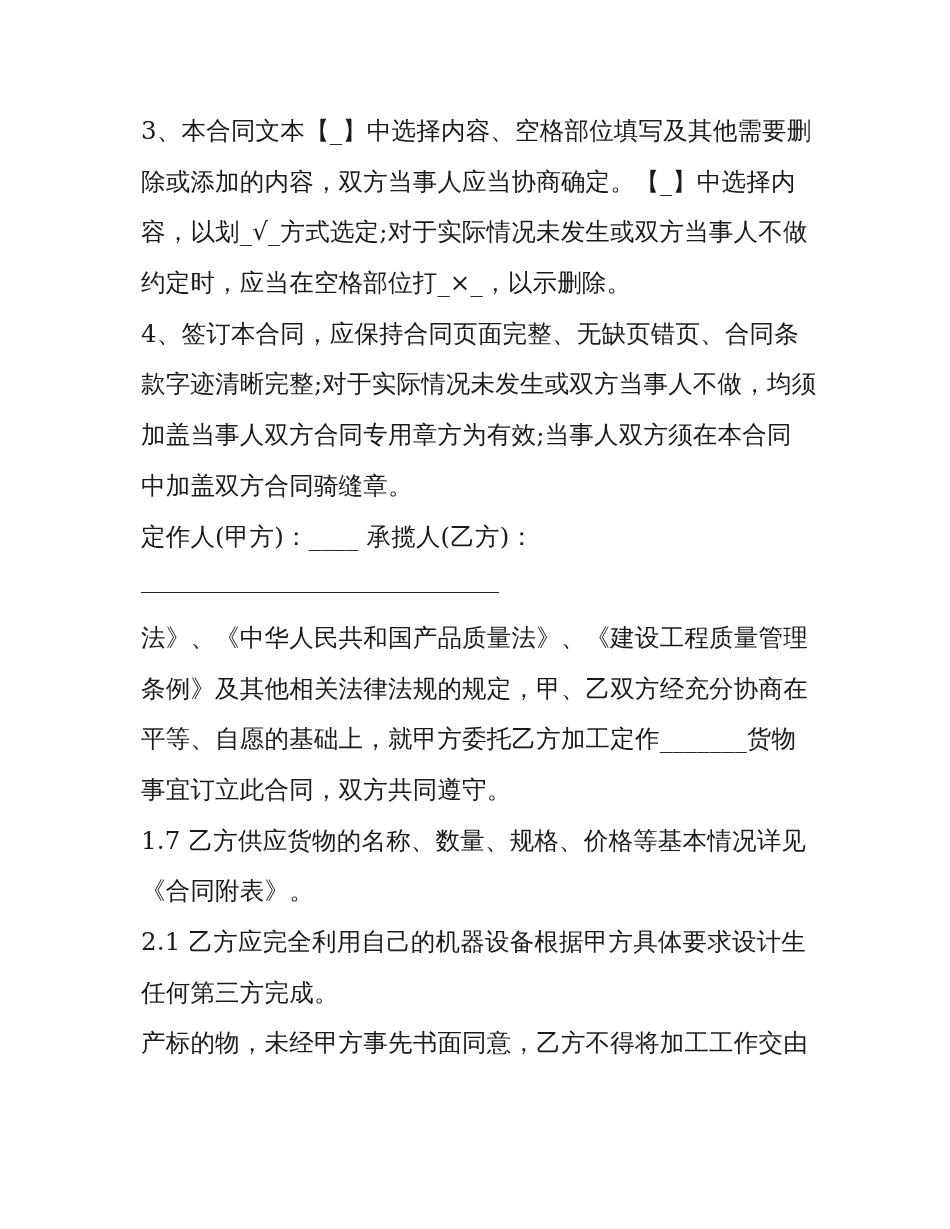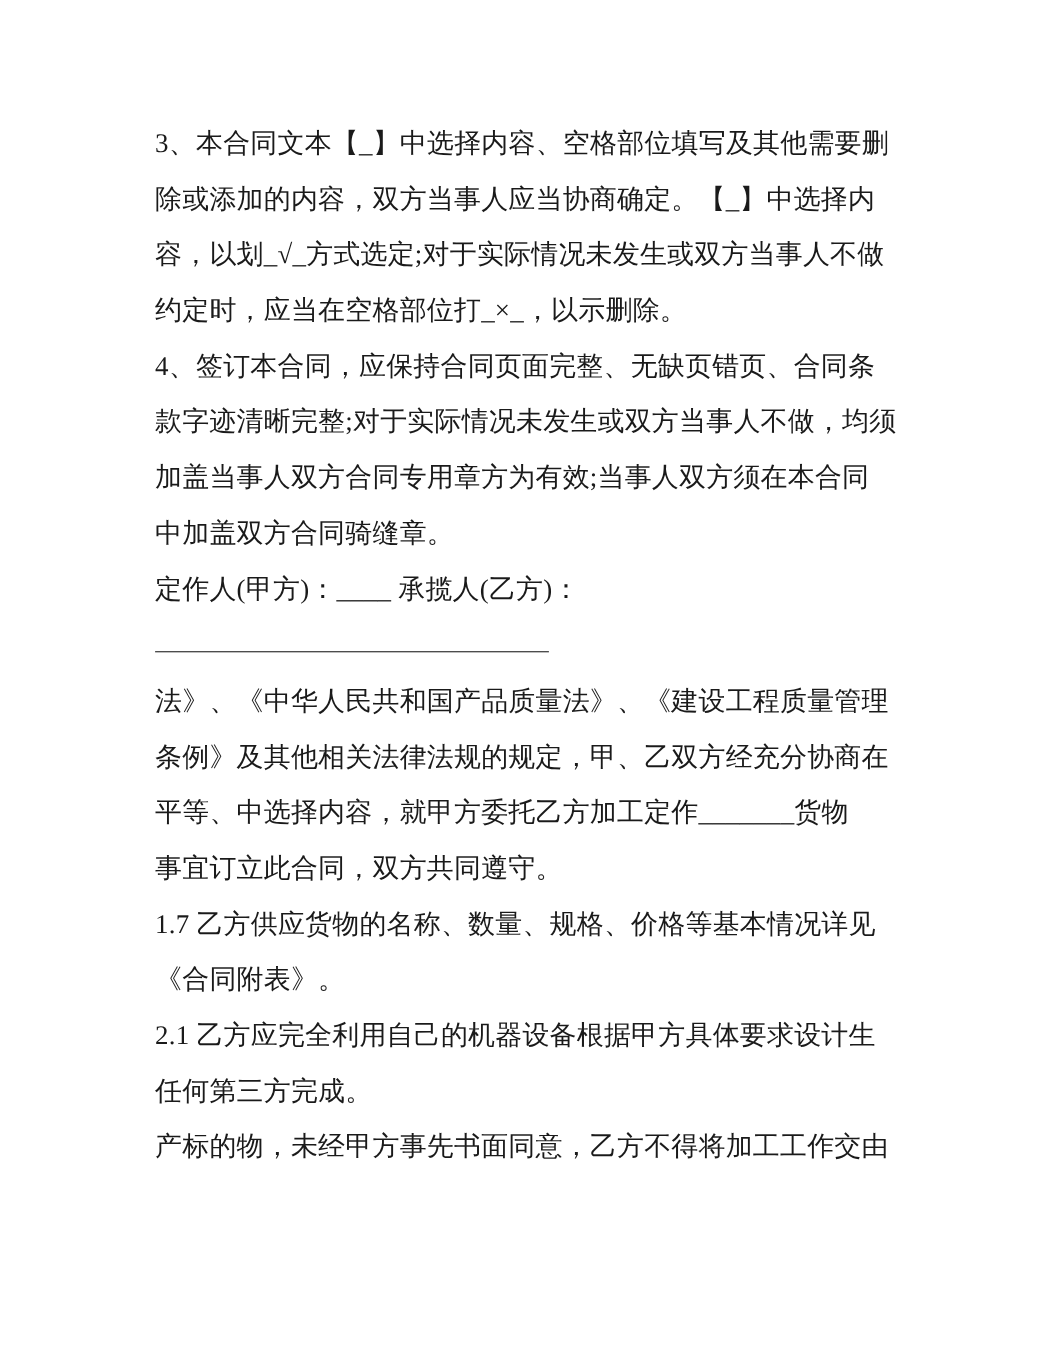--- a/index.html
+++ b/index.html
@@ -1,18 +1,18 @@
 <!DOCTYPE html>
 <html><head>
 <meta charset="utf-8">
 <style>
   html, body { margin: 0; padding: 0; background: #ffffff; }
   body { width: 950px; height: 1229px; position: relative; overflow: hidden;
          font-family: "DejaVu Serif", "Liberation Serif", serif; color: #1a1a1a; }
-  .page { position: absolute; left: 141px; top: 106px; width: 680px; font-family: Liberation Serif, serif; }
+  .page { position: absolute; left: 141px; top: 106px; width: 680px; }
   .line { height: 50.7px; line-height: 50.7px; font-size: 24.5px; white-space: nowrap; letter-spacing: 0.2px; }
   .rule { height: 50.7px; position: relative; }
   .rule span { position: absolute; left: 0; top: 30px; width: 358px; border-bottom: 1.3px solid #222; }
 </style>
 </head>
 <body>
 
 <div class="page">
   <div class="line">3、本合同文本【_】中选择内容、空格部位填写及其他需要删</div>
   <div class="line">除或添加的内容，双方当事人应当协商确定。【_】中选择内</div>
@@ -21,20 +21,20 @@
   <div class="line">4、签订本合同，应保持合同页面完整、无缺页错页、合同条</div>
   <div class="line">款字迹清晰完整;对于实际情况未发生或双方当事人不做，均须</div>
   <div class="line">加盖当事人双方合同专用章方为有效;当事人双方须在本合同</div>
   <div class="line">中加盖双方合同骑缝章。</div>
   <div class="line">定作人(甲方)：____ 承揽人(乙方)：</div>
   <div class="rule">
       <span></span>
     </div>
   <div class="line">法》、《中华人民共和国产品质量法》、《建设工程质量管理</div>
   <div class="line">条例》及其他相关法律法规的规定，甲、乙双方经充分协商在</div>
-  <div class="line">平等、中选择内容，就甲方委托乙方加工定作_______货物</div>
+  <div class="line">平等、自愿的基础上，就甲方委托乙方加工定作_______货物</div>
   <div class="line">事宜订立此合同，双方共同遵守。</div>
   <div class="line">1.7 乙方供应货物的名称、数量、规格、价格等基本情况详见</div>
   <div class="line">《合同附表》。</div>
   <div class="line">2.1 乙方应完全利用自己的机器设备根据甲方具体要求设计生</div>
   <div class="line">任何第三方完成。</div>
   <div class="line">产标的物，未经甲方事先书面同意，乙方不得将加工工作交由</div>
 </div>
 
 </body></html>

